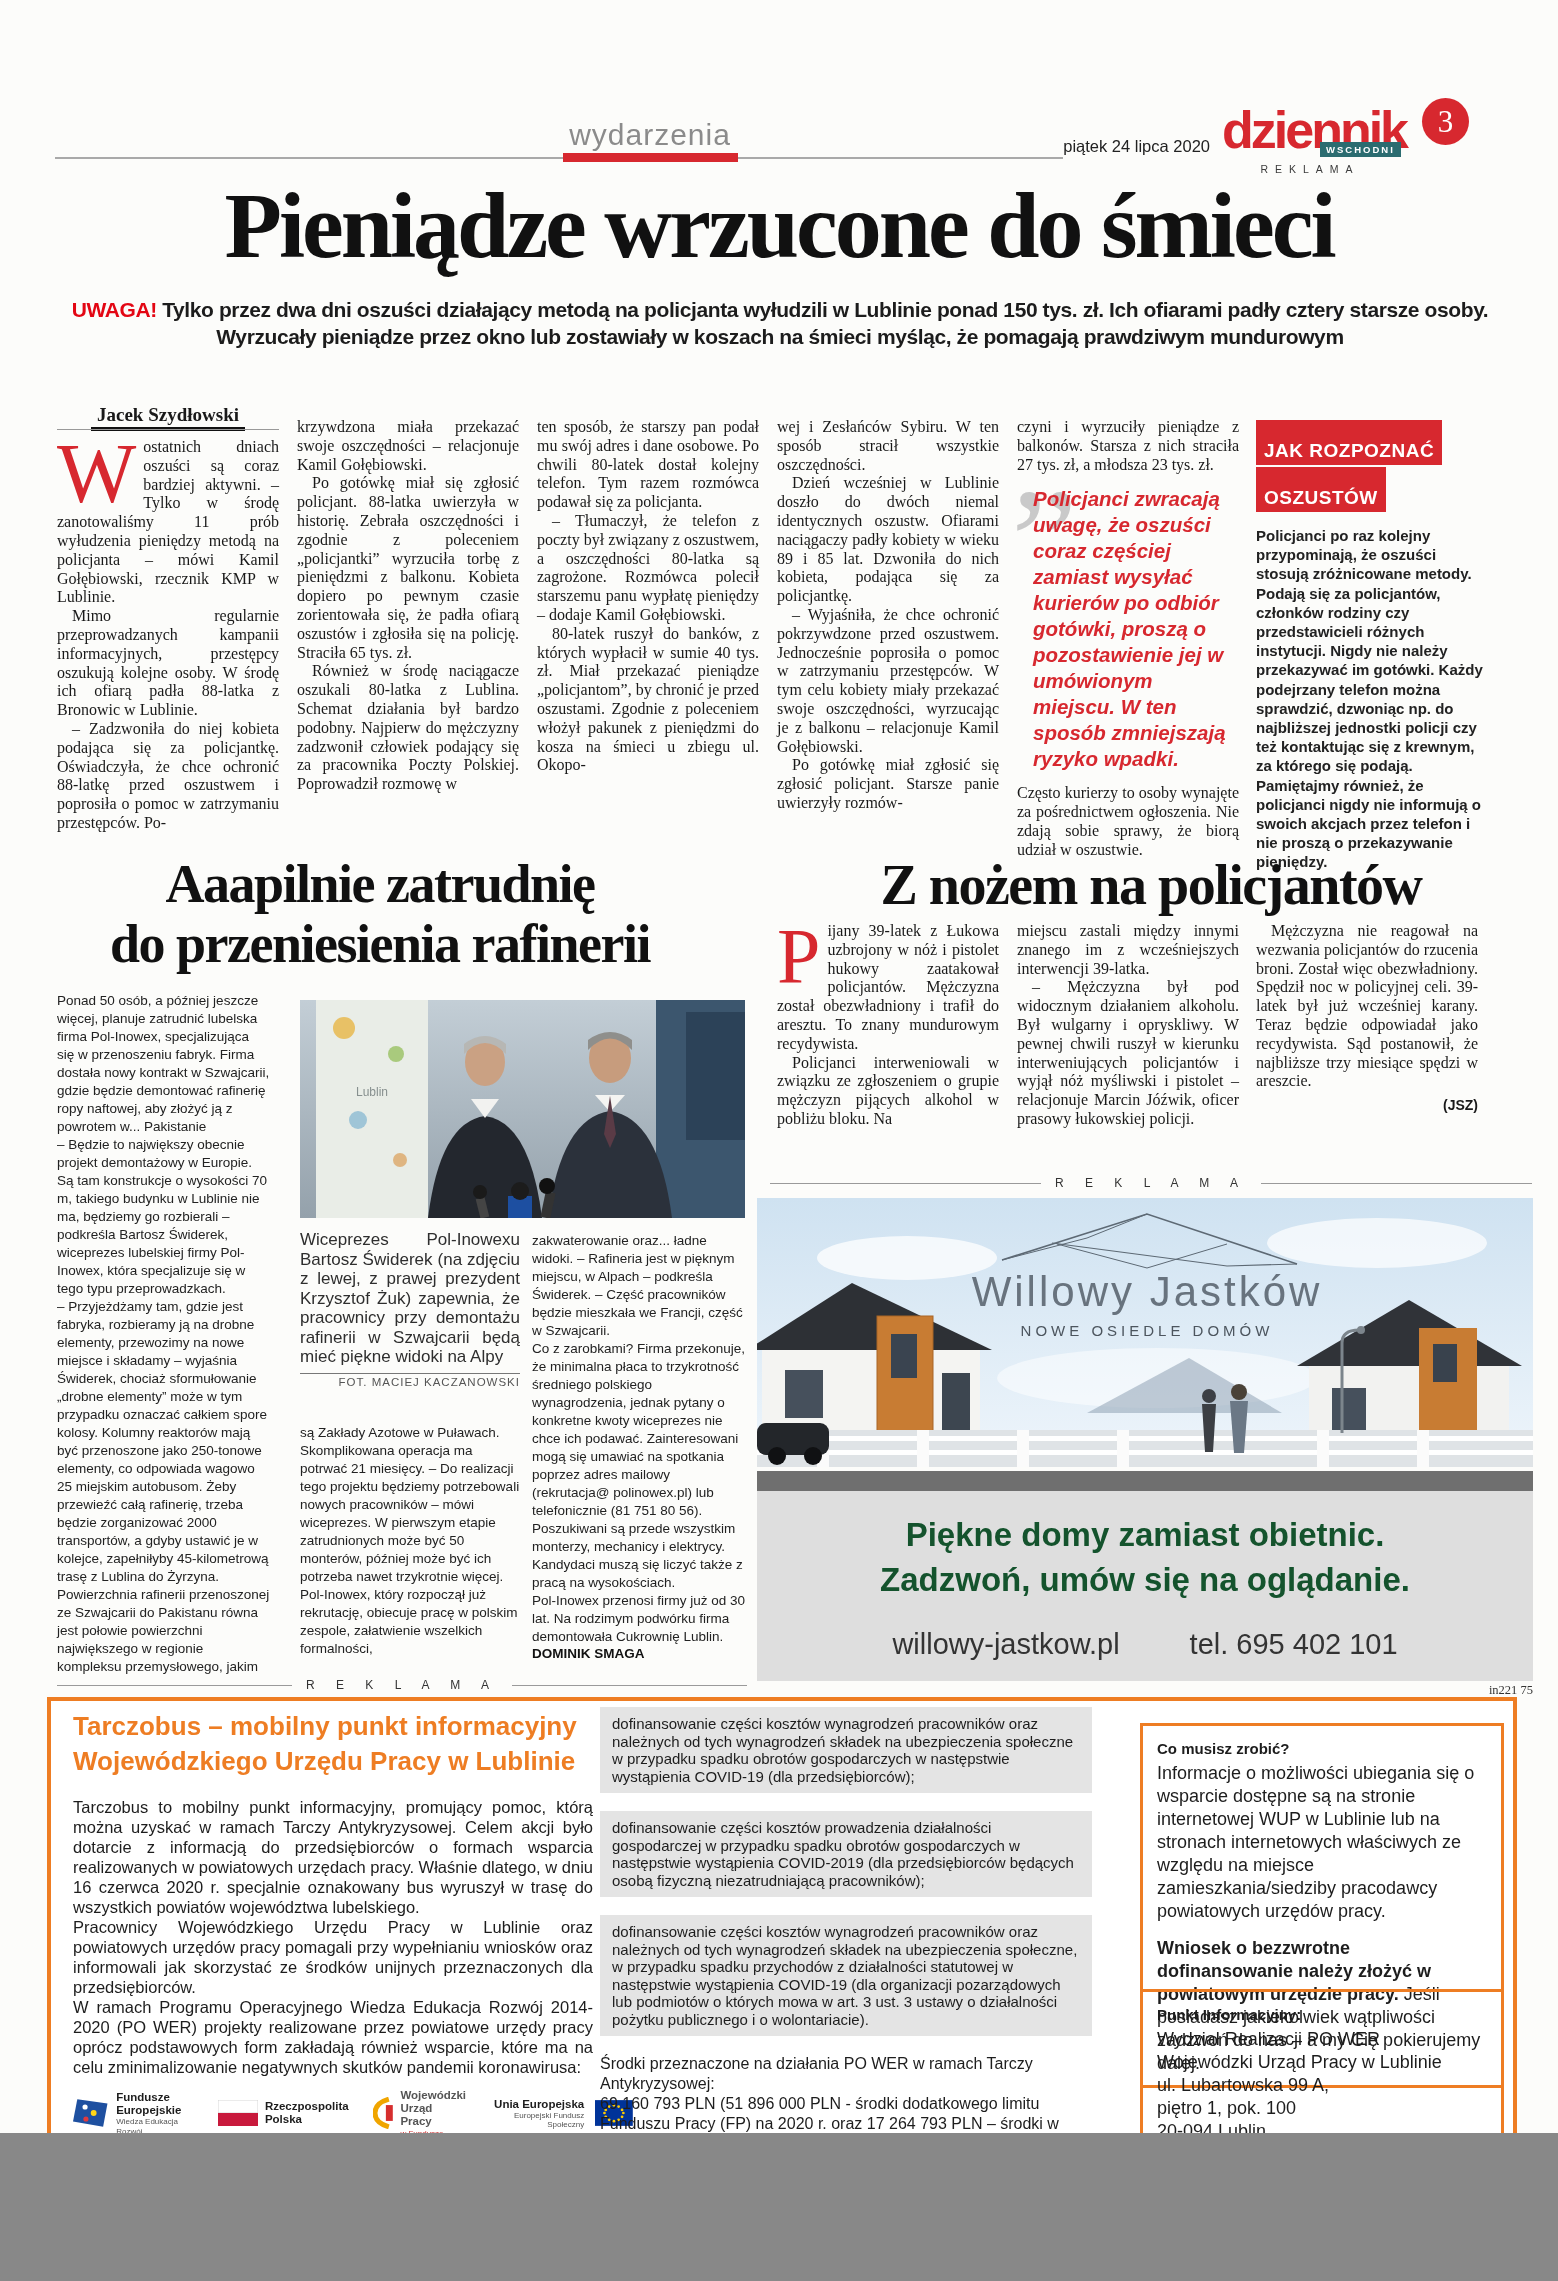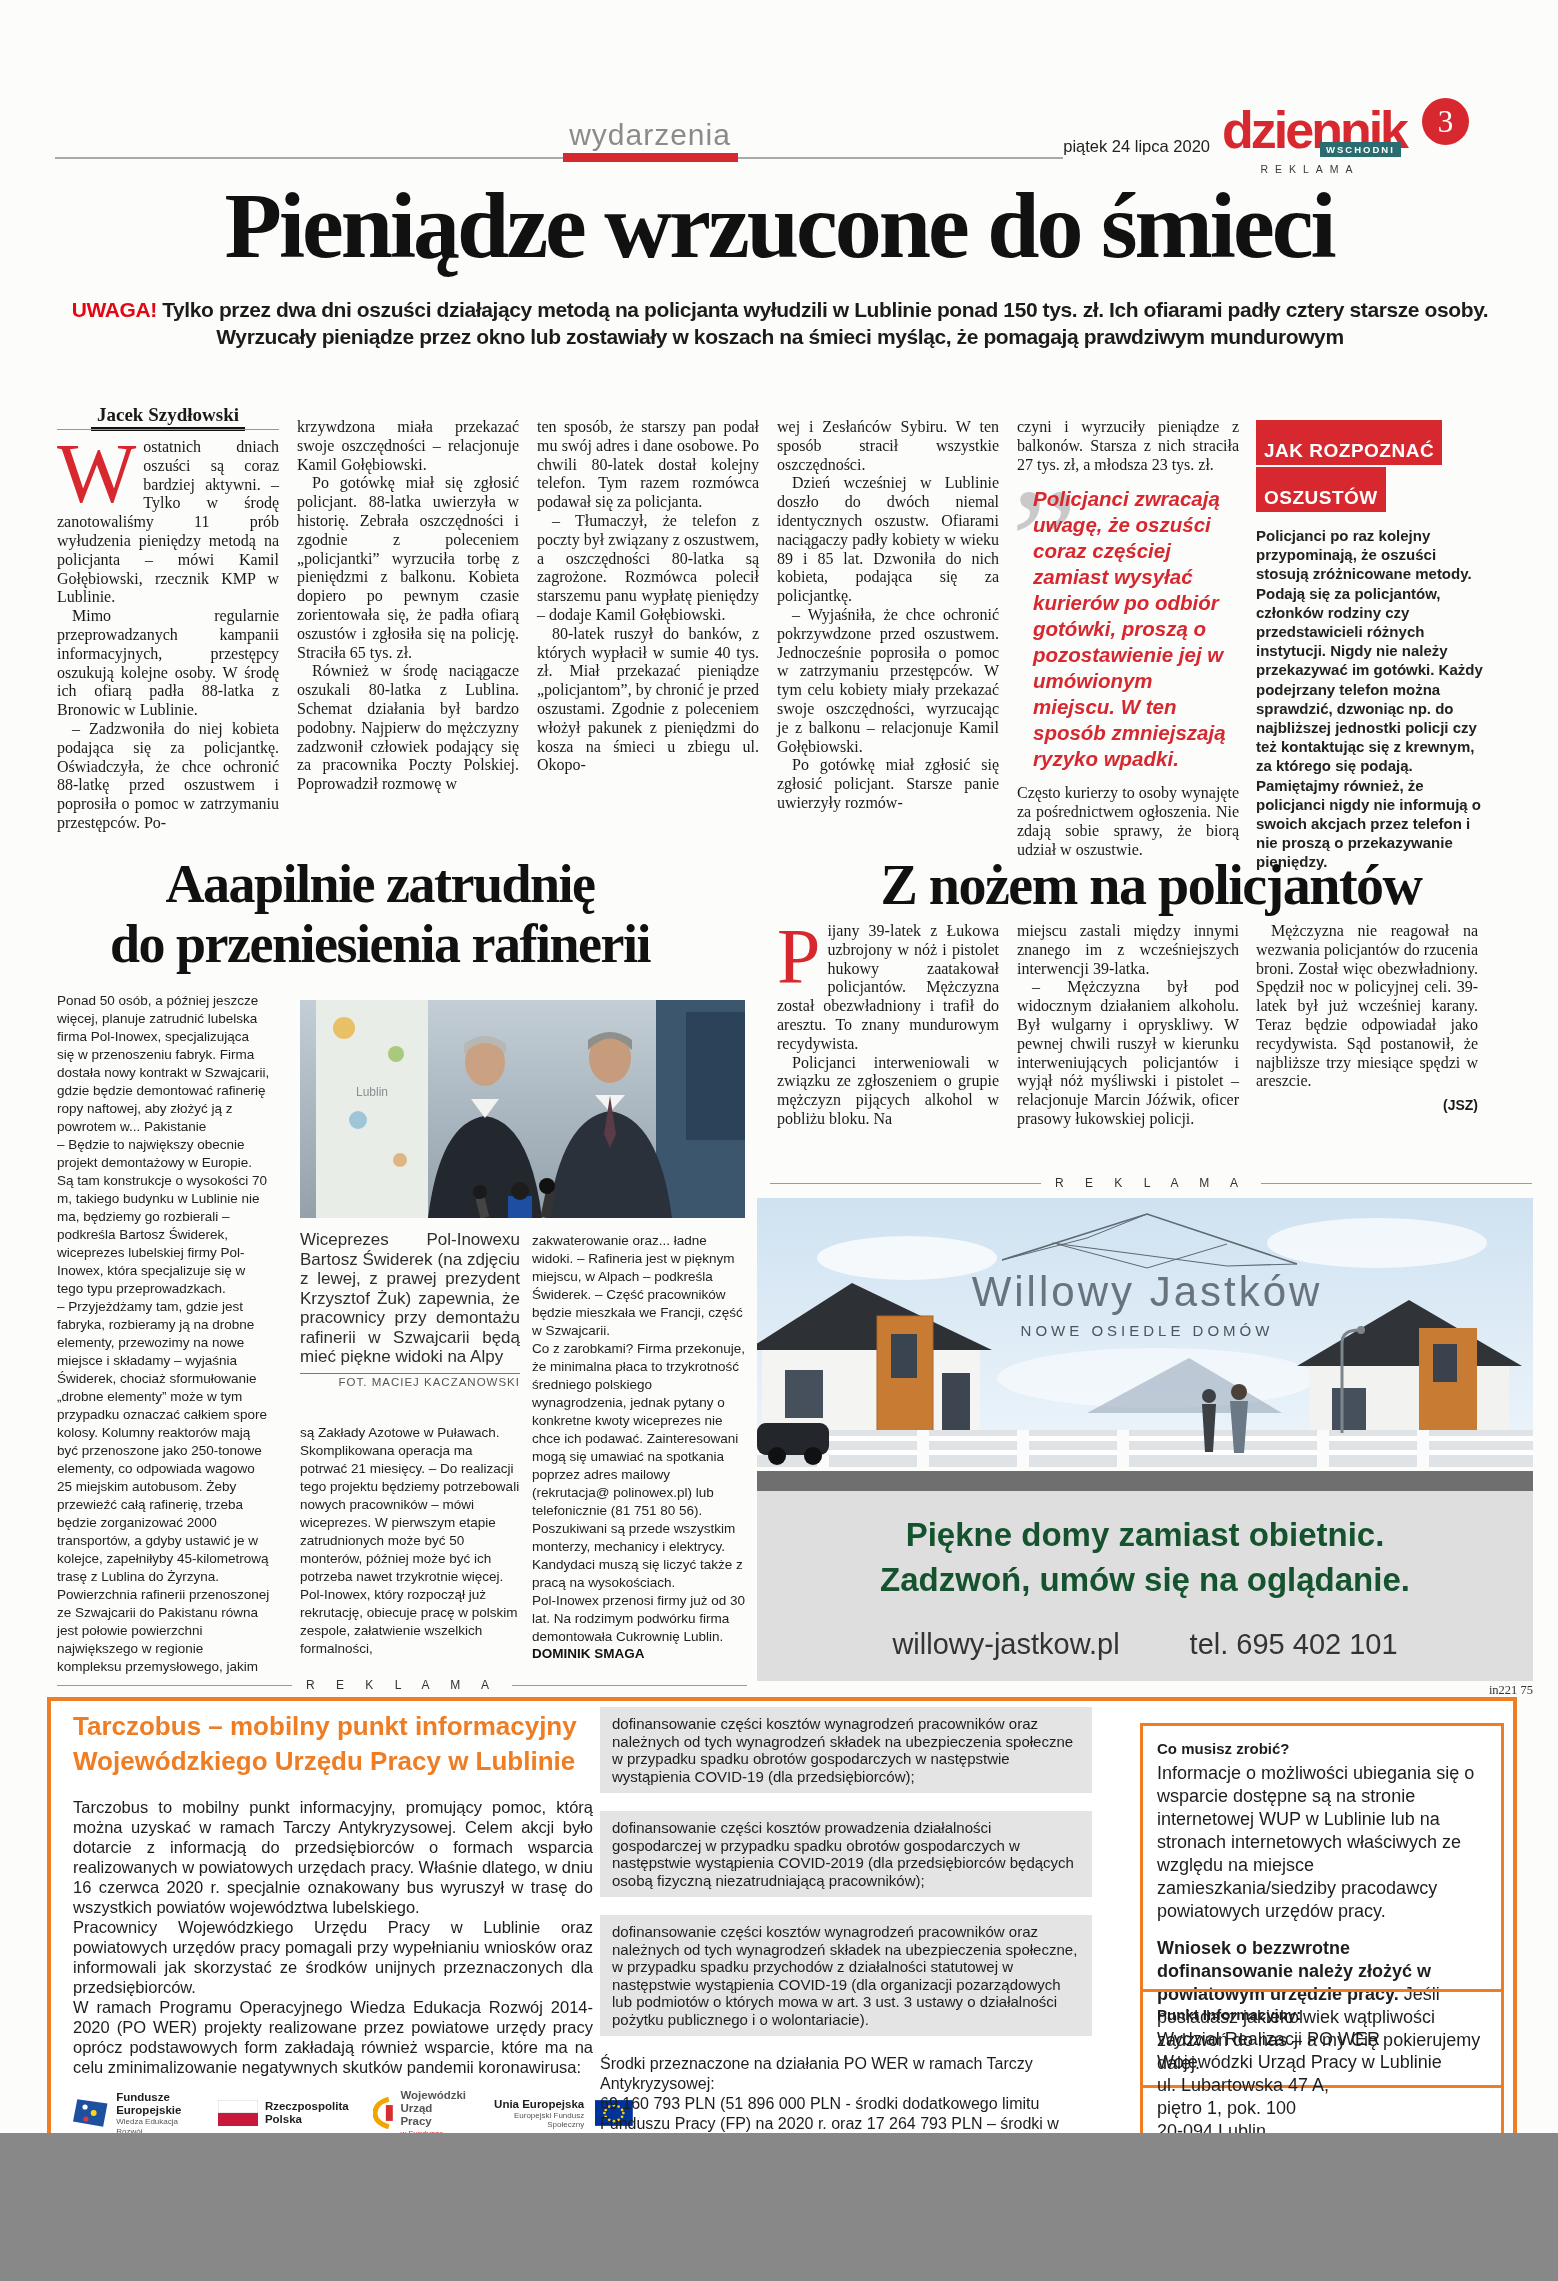--- a/index.html
+++ b/index.html
@@ -378,21 +378,21 @@
 
     <div class="abs orange-box" style="left:1089px;top:22px;width:330px;">
       <h4>Co musisz zrobić?</h4>
       <p>Informacje o możliwości ubiegania się o wsparcie dostępne są na stronie internetowej WUP w Lublinie lub na stronach internetowych właściwych ze względu na miejsce zamieszkania/siedziby pracodawcy powiatowych urzędów pracy.</p>
       <p style="margin-top:14px;"><b>Wniosek o bezzwrotne dofinansowanie należy złożyć w powiatowym urzędzie pracy.</b><span> Jeśli posiadasz jakiekolwiek wątpliwości zadzwoń do nas – a my Cię pokierujemy dalej.</span></p>
     </div>
     <div class="abs orange-box" style="left:1089px;top:288px;width:330px;">
       <h4>Punkt Informacyjny:</h4>
       <p>Wydział Realizacji PO WER</p>
       <p>Wojewódzki Urząd Pracy w Lublinie</p>
-      <p>ul. Lubartowska 47 A,</p>
+      <p>ul. Lubartowska 99 A,</p>
       <p>piętro 1, pok. 100</p>
       <p>20-094 Lublin</p>
       <p>tel. 81 463 53 49,</p>
       <p>kom. 605 903 476</p>
       <p>e-mail: power@wup.lublin.pl</p>
       <p>power-wuplublin.praca.gov.pl</p>
     </div>
   </div>
 
   <div class="abs ad-ref" style="left:1330px;top:2228px;width:180px;">in221 78</div>

